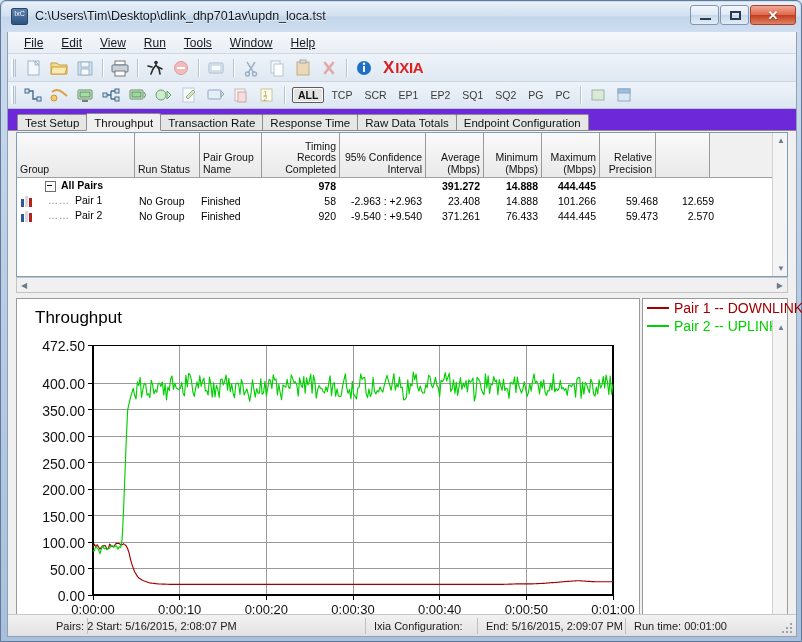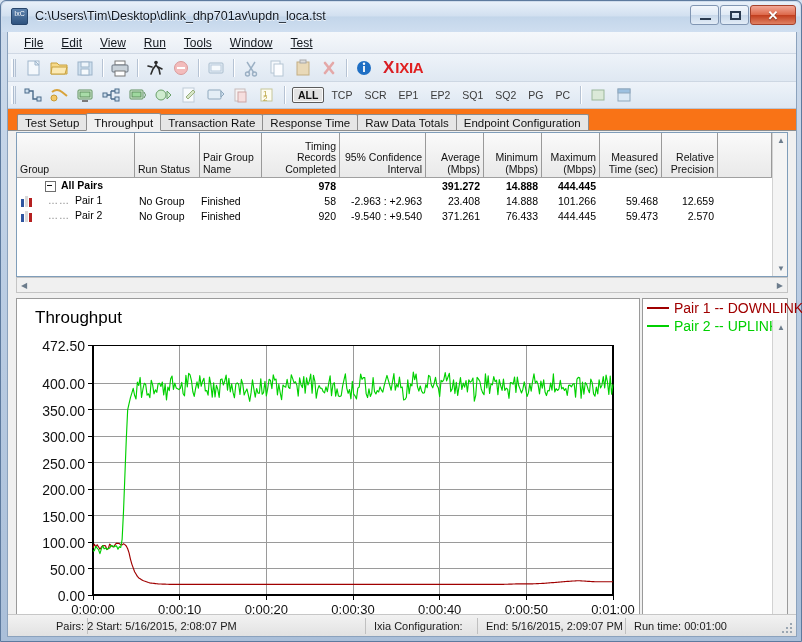--- a/index.html
+++ b/index.html
@@ -91,21 +91,21 @@
   .ixia-t{font:bold 15px "Liberation Sans",sans-serif;color:#e02020;letter-spacing:-.3px;}
   .proto{display:flex;align-items:center;margin-left:2px;}
   .proto span{font-size:10.5px;color:#3a3a3a;padding:1px 5px;margin:0 1px;}
   .proto span.on{
     border:1px solid #5b5b5b;border-radius:2px;background:#e3e3e3;
     font-weight:bold;color:#111;box-shadow:inset 0 0 0 1px #fafafa;
   }
   
   .tabstrip{
     position:absolute;left:0;top:77px;width:788px;height:22px;
-    background:#f97316;border-bottom:1px solid #8d8d8d;box-sizing:border-box;
+    background:#6d28d9;border-bottom:1px solid #8d8d8d;box-sizing:border-box;
     display:flex;align-items:flex-end;padding-left:9px;
   }
   .tab{
     font-size:11.5px;color:#111;padding:3px 7px 3px 7px;margin-right:-1px;
     border:1px solid #8d8d8d;border-bottom:none;background:#e6e6e6;
     border-radius:2px 2px 0 0;position:relative;top:0;height:16px;box-sizing:border-box;line-height:11px;
   }
   .tab.active{background:#f0f0f0;border-bottom:1px solid #f0f0f0;height:18px;top:1px;padding-top:4px;z-index:2;}
   
   .gridwrap{
@@ -195,21 +195,21 @@
 
   <div class="client">
 
     <div class="menubar">
       <div class="menu-item"><u>File</u></div>
       <div class="menu-item"><u>Edit</u></div>
       <div class="menu-item"><u>View</u></div>
       <div class="menu-item"><u>Run</u></div>
       <div class="menu-item"><u>Tools</u></div>
       <div class="menu-item"><u>Window</u></div>
-      <div class="menu-item"><u>Test</u></div>
+      <div class="menu-item"><u>Help</u></div>
     </div>
 
     <div class="toolbar">
       <div class="grip"></div>
 
       <span class="tb-ico">
         <svg width="24" height="22" viewBox="0 0 24 22">
             <rect x="7" y="4" width="11" height="14" fill="#f4f8fc" stroke="#9fb6cc"></rect>
             <path d="M14 4 L18 8 L14 8 Z" fill="#dce8f2" stroke="#9fb6cc"></path>
           </svg></span>
@@ -409,23 +409,20 @@
             <span>95% Confidence Interval</span>
           </div>
           <div class="gh r" style="width: 58px;">
             <span>Average (Mbps)</span>
           </div>
           <div class="gh r" style="width: 58px;">
             <span>Minimum (Mbps)</span>
           </div>
           <div class="gh r" style="width: 58px;">
             <span>Maximum (Mbps)</span>
-          </div>
-          <div class="gh r" style="width: 62px;">
-            <span>Measured Time (sec)</span>
           </div>
           <div class="gh r" style="width: 56px;">
             <span>Relative Precision</span>
           </div>
           <div class="gh" style="width: 54px;">
             <span></span>
           </div>
         </div>
       <div class="gbody" id="grid-body">
           <div class="grow total">

